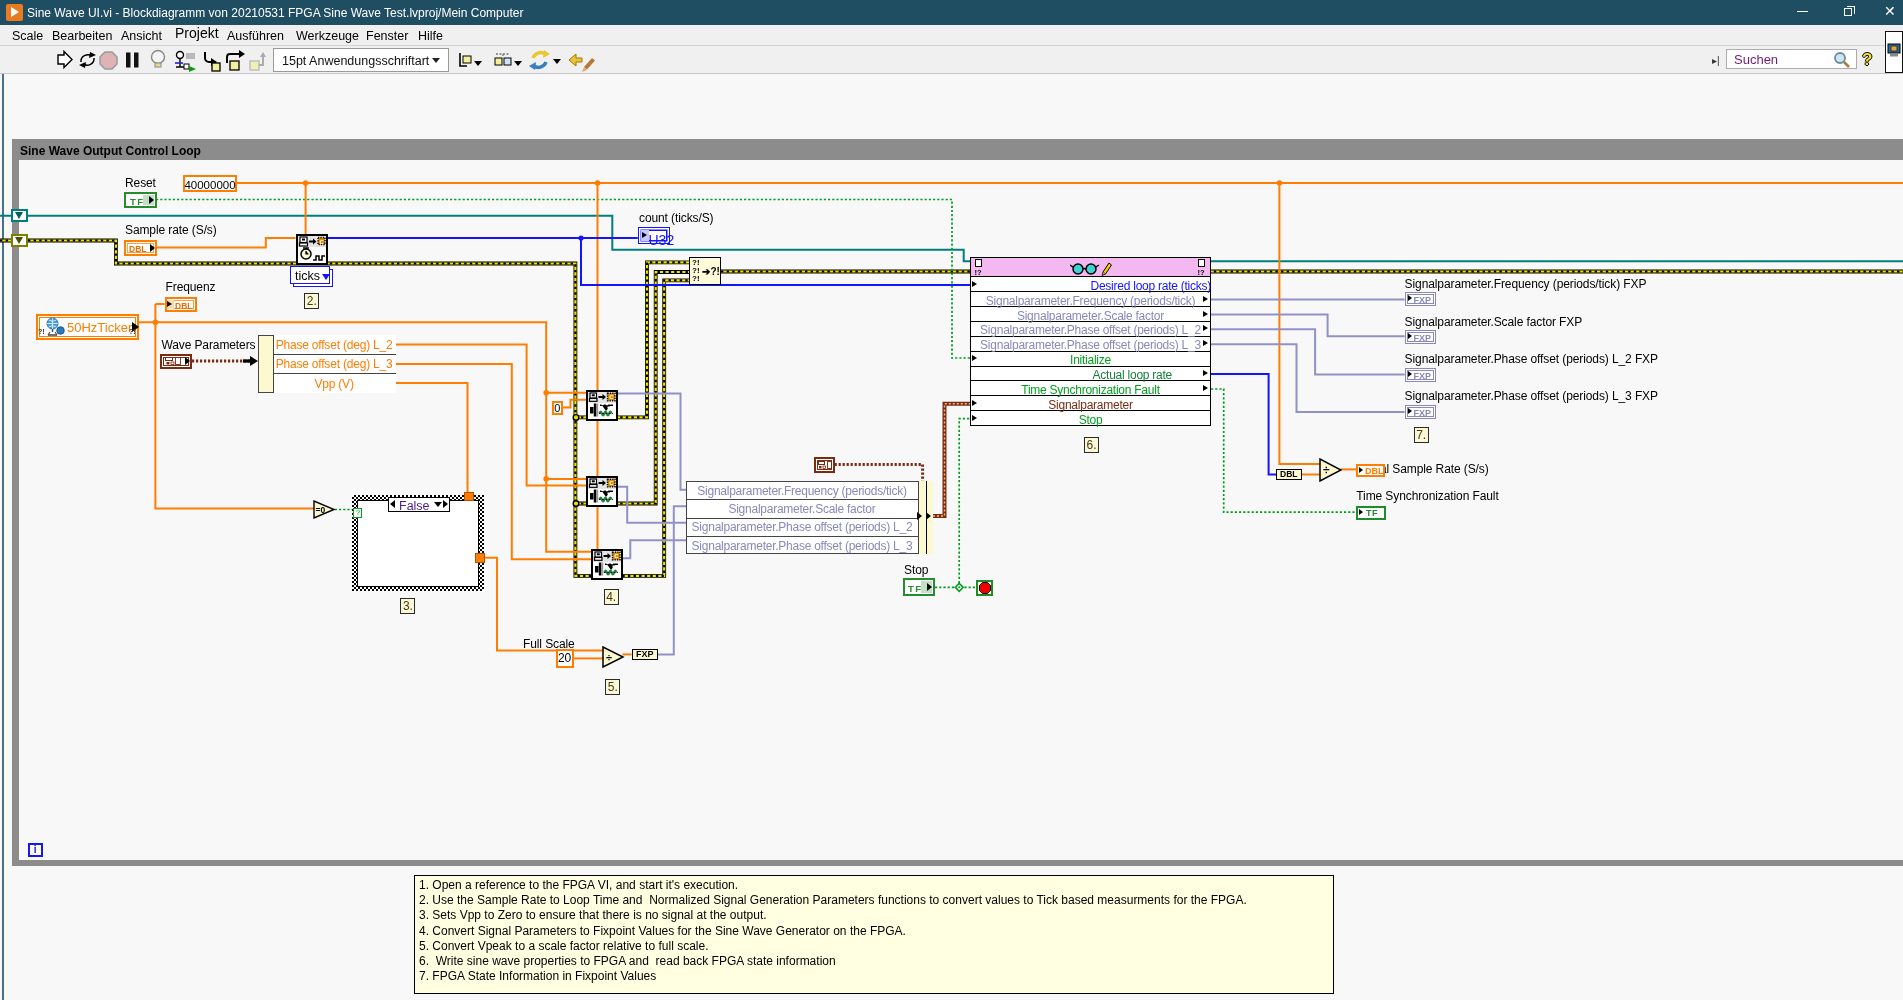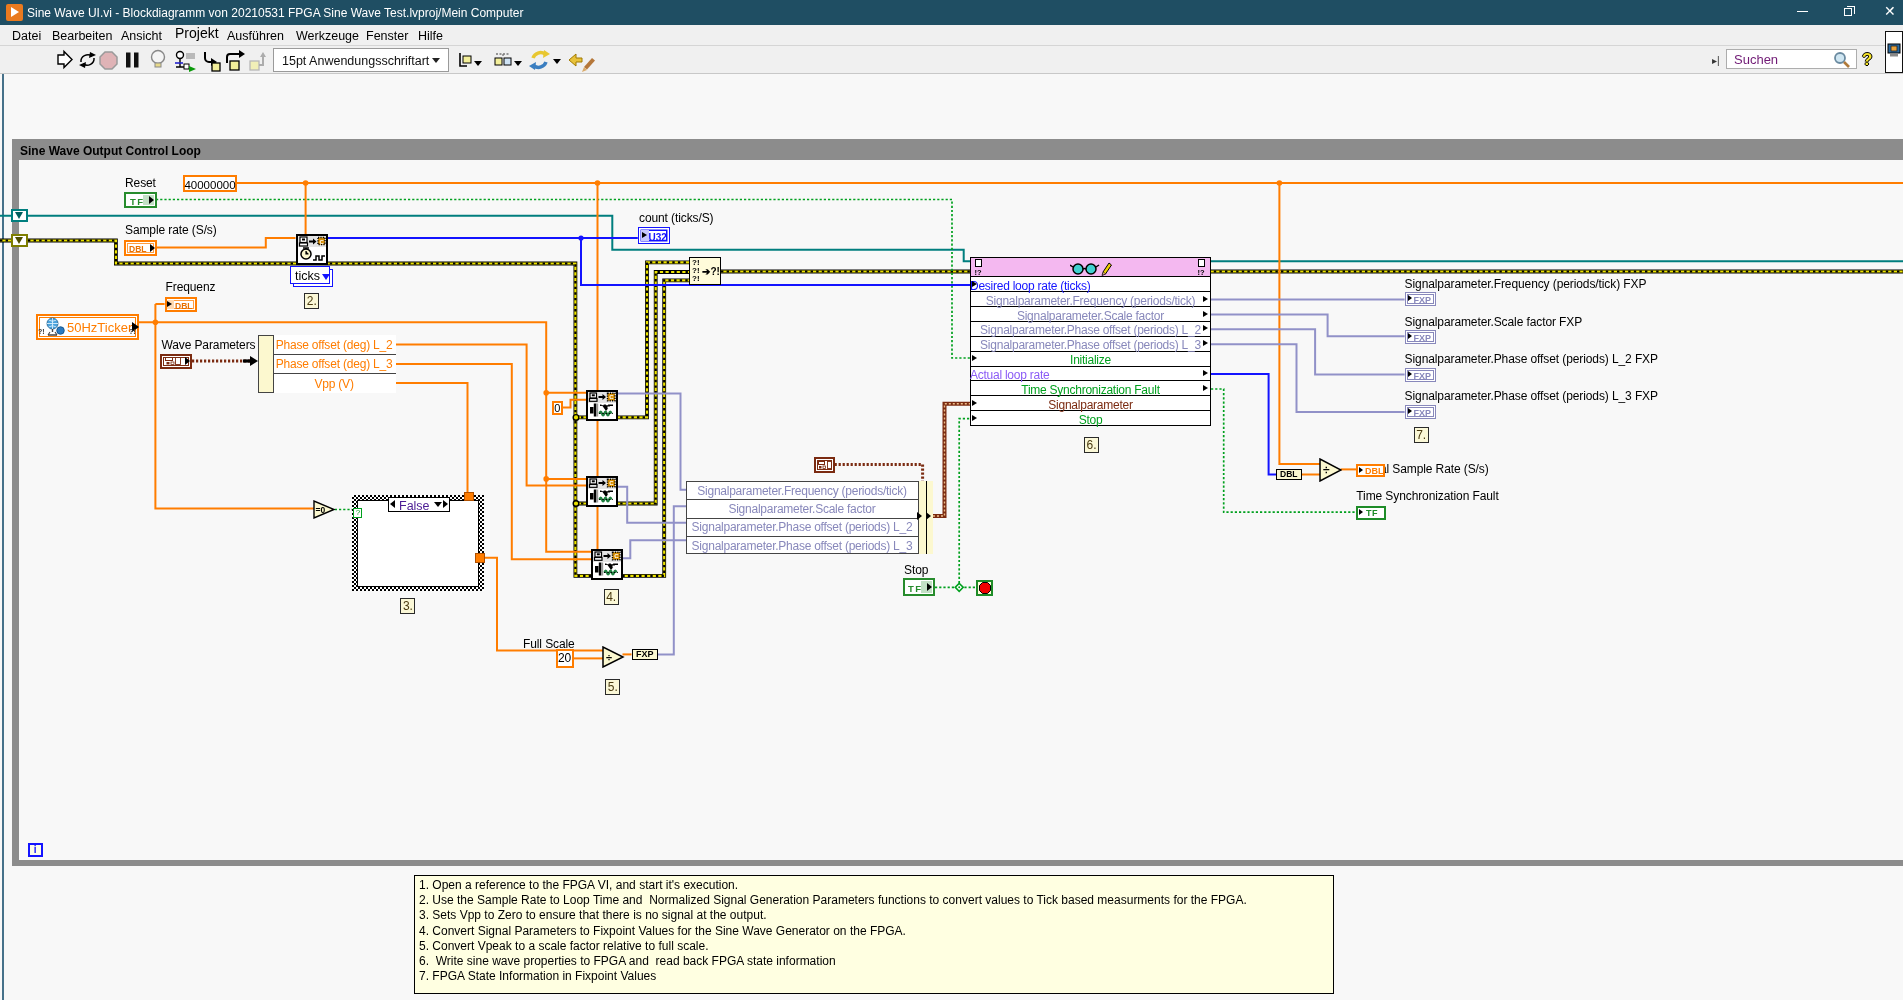--- a/index.html
+++ b/index.html
@@ -16,21 +16,21 @@
 <div class="ab" style="left:0;top:0;width:1903px;height:25px;background:#1f4e63"></div>
 <div class="ab" style="left:6px;top:4px;width:17px;height:17px;background:#e97a1f;border-radius:2px"></div>
 <div class="ab" style="left:11px;top:7px;width:0;height:0;border-top:5px solid transparent;border-bottom:5px solid transparent;border-left:8px solid #fff"></div>
 <div class="ab" style="left:27px;top:6px;font-size:12px;color:#fff">Sine Wave UI.vi - Blockdiagramm von 20210531 FPGA Sine Wave Test.lvproj/Mein Computer</div>
 <div class="ab" style="left:1797px;top:11px;width:11px;height:1px;background:#fff"></div>
 <div class="ab" style="left:1844px;top:8px;width:8px;height:8px;border:1px solid #fff"></div>
 <div class="ab" style="left:1847px;top:6px;width:8px;height:8px;border:1px solid #fff;border-bottom:none;border-left:none"></div>
 <div class="ab" style="left:1884px;top:5px;font-size:14px;color:#fff;line-height:12px">✕</div>
 
 <div class="ab" style="left:0;top:25px;width:1903px;height:21px;background:#f0f0f0;border-bottom:1px solid #d5d5d5"></div>
-<div class="ab" style="top:29px;left:12px;font-size:12.5px">Datei</div>
+<div class="ab" style="top:29px;left:12px;font-size:12.5px">Scale</div>
 <div class="ab" style="top:29px;left:52px;font-size:12.5px">Bearbeiten</div>
 <div class="ab" style="top:29px;left:121px;font-size:12.5px">Ansicht</div>
 <div class="ab" style="top:25px;left:175px;font-size:14px">Projekt</div>
 <div class="ab" style="top:29px;left:227px;font-size:12.5px">Ausführen</div>
 <div class="ab" style="top:29px;left:296px;font-size:12.5px">Werkzeuge</div>
 <div class="ab" style="top:29px;left:366px;font-size:12.5px">Fenster</div>
 <div class="ab" style="top:29px;left:418px;font-size:12.5px">Hilfe</div>
 
 <div class="ab" style="left:0;top:46px;width:1903px;height:28px;background:#f0f0f0;border-bottom:1px solid #c8c8c8"></div>
 <svg class="ab" style="left:0;top:46px" width="620" height="28" viewBox="0 0 620 28">
@@ -260,21 +260,21 @@
 <div class="ab" style="left:293px;top:269px;width:40px;height:18px;border:1.6px solid #1414ff;background:#fff"></div>
 <div class="ab" style="left:289.9px;top:266px;width:40px;height:18px;border:1.6px solid #1414ff;background:#fff"></div>
 <div class="ab" style="left:295px;top:269px;font-size:12.5px;color:#000">ticks</div>
 <div class="ab" style="left:321.5px;top:274px;width:0;height:0;border-left:4.5px solid transparent;border-right:4.5px solid transparent;border-top:6px solid #1414ff"></div>
 <div class="num" style="left:304.3px;top:293px;width:15px;height:16px">2.</div>
 
 <div class="lbl" style="left:639px;top:212px">count (ticks/S)</div>
 <div class="ab" style="left:637.8px;top:227px;width:32px;height:17px;background:#fff;border:1.6px solid #1414ff;box-shadow:inset 0 0 0 1.5px #fff,inset 0 0 0 3px #1414ff"></div>
 <div class="ab" style="left:641px;top:230px;width:8px;height:11px;background:#c8c8ff"></div>
 <div class="arr" style="left:641.5px;top:231.5px;border-top-width:3.5px;border-bottom-width:3.5px;border-left-width:5px"></div>
-<div class="ab" style="left:648.5px;top:232px;font-size:10px;font-weight:bold;color:#1414ff">U32</div>
+<div class="ab" style="left:648.5px;top:232px;font-size:14px;font-weight:normal;color:#1414ff">U32</div>
 
 <div class="lbl" style="left:165.5px;top:281px">Frequenz</div>
 <div class="ab" style="left:164.6px;top:297px;width:32px;height:15px;background:#fff;border:2px solid #ff7d00;box-shadow:inset 0 0 0 1px #fff,inset 0 0 0 2px #ff9d40"></div>
 <div class="ab" style="left:167px;top:299.5px;width:7px;height:9px;background:#ffd9b0"></div>
 <div class="arr" style="left:167px;top:300.5px;border-top-width:3.5px;border-bottom-width:3.5px;border-left-width:5px"></div>
 <div class="ab" style="left:175px;top:300.5px;font-size:8.5px;font-weight:bold;color:#e87000">DBL</div>
 
 <div class="ab" style="left:36px;top:314px;width:103px;height:26px;background:#fff;border:2px solid #ff7d00;box-shadow:inset 0 0 0 1px #fff,inset 0 0 0 2px #ff7d00"></div>
 <svg class="ab" style="left:44px;top:317px" width="22" height="20" viewBox="0 0 22 20">
  <circle cx="8.5" cy="6.5" r="5.5" fill="#4aa2dc" stroke="#1a5a8a" stroke-width="0.8"></circle>
@@ -433,39 +433,39 @@
 <circle cx="21" cy="9" r="5" fill="#40d0d0" stroke="#000" stroke-width="1.5"></circle>
 <path d="M13,9 a3,3 0 0 1 3,0 M3,7 l-3,-2 M26,7 l3,-2" stroke="#000" stroke-width="1.5" fill="none"></path>
 <path d="M33,12 l6,-9 2.5,2 -6,9 z" fill="#f0d000" stroke="#000" stroke-width="1"></path>
 <path d="M33,12 l-1,3.5 3.5,-1.5" fill="#e8b080" stroke="#000" stroke-width="0.8"></path>
 </svg>
 <div class="ab" style="left:974.5px;top:259px;width:7px;height:8px;background:#fff;border:1px solid #000"></div>
 <div class="ab" style="left:974.5px;top:267.5px;font-size:7.5px;font-weight:bold;color:#000">!?</div>
 <div class="ab" style="left:1197.5px;top:259px;width:7px;height:8px;background:#fff;border:1px solid #000"></div>
 <div class="ab" style="left:1197.5px;top:267.5px;font-size:7.5px;font-weight:bold;color:#000">!?</div>
 <div class="ab" style="left:970.0px;top:277.2px;width:241.0px;height:14.9px;border-bottom:1px solid #000"></div>
-<div class="ab" style="left:970.0px;top:278.7px;width:241.0px;text-align:left;font-size:12px;letter-spacing:-0.25px;color:#1414ff;white-space:nowrap">Desired loop rate (ticks)</div>
+<div class="ab" style="left:970.0px;top:278.7px;width:241.0px;text-align:right;font-size:12px;letter-spacing:-0.25px;color:#1414ff;white-space:nowrap">Desired loop rate (ticks)</div>
 <div class="arr" style="left:972.0px;top:280.7px;border-top-width:3.5px;border-bottom-width:3.5px;border-left-width:5px"></div>
 <div class="ab" style="left:970.0px;top:292.1px;width:241.0px;height:14.9px;border-bottom:1px solid #000"></div>
 <div class="ab" style="left:970.0px;top:293.6px;width:241.0px;text-align:center;font-size:12px;letter-spacing:-0.25px;color:#8888bb;white-space:nowrap">Signalparameter.Frequency (periods/tick)</div>
 <div class="arr" style="left:1203.0px;top:295.6px;border-top-width:3.5px;border-bottom-width:3.5px;border-left-width:5px"></div>
 <div class="ab" style="left:970.0px;top:307.0px;width:241.0px;height:14.9px;border-bottom:1px solid #000"></div>
 <div class="ab" style="left:970.0px;top:308.5px;width:241.0px;text-align:center;font-size:12px;letter-spacing:-0.25px;color:#8888bb;white-space:nowrap">Signalparameter.Scale factor</div>
 <div class="arr" style="left:1203.0px;top:310.5px;border-top-width:3.5px;border-bottom-width:3.5px;border-left-width:5px"></div>
 <div class="ab" style="left:970.0px;top:321.9px;width:241.0px;height:14.9px;border-bottom:1px solid #000"></div>
 <div class="ab" style="left:970.0px;top:323.4px;width:241.0px;text-align:center;font-size:12px;letter-spacing:-0.25px;color:#8888bb;white-space:nowrap">Signalparameter.Phase offset (periods) L_2</div>
 <div class="arr" style="left:1203.0px;top:325.4px;border-top-width:3.5px;border-bottom-width:3.5px;border-left-width:5px"></div>
 <div class="ab" style="left:970.0px;top:336.8px;width:241.0px;height:14.9px;border-bottom:1px solid #000"></div>
 <div class="ab" style="left:970.0px;top:338.3px;width:241.0px;text-align:center;font-size:12px;letter-spacing:-0.25px;color:#8888bb;white-space:nowrap">Signalparameter.Phase offset (periods) L_3</div>
 <div class="arr" style="left:1203.0px;top:340.3px;border-top-width:3.5px;border-bottom-width:3.5px;border-left-width:5px"></div>
 <div class="ab" style="left:970.0px;top:351.7px;width:241.0px;height:14.9px;border-bottom:1px solid #000"></div>
 <div class="ab" style="left:970.0px;top:353.2px;width:241.0px;text-align:center;font-size:12px;letter-spacing:-0.25px;color:#00a01e;white-space:nowrap">Initialize</div>
 <div class="arr" style="left:972.0px;top:355.2px;border-top-width:3.5px;border-bottom-width:3.5px;border-left-width:5px"></div>
 <div class="ab" style="left:970.0px;top:366.6px;width:241.0px;height:14.9px;border-bottom:1px solid #000"></div>
-<div class="ab" style="left:970.0px;top:368.1px;width:202px;text-align:left;font-size:12px;letter-spacing:-0.25px;color:#8b5cf6;white-space:nowrap">Actual loop rate</div>
+<div class="ab" style="left:970.0px;top:368.1px;width:202px;text-align:right;font-size:12px;letter-spacing:-0.25px;color:#15803d;white-space:nowrap">Actual loop rate</div>
 <div class="arr" style="left:1203.0px;top:370.1px;border-top-width:3.5px;border-bottom-width:3.5px;border-left-width:5px"></div>
 <div class="ab" style="left:970.0px;top:381.5px;width:241.0px;height:14.9px;border-bottom:1px solid #000"></div>
 <div class="ab" style="left:970.0px;top:383.0px;width:241.0px;text-align:center;font-size:12px;letter-spacing:-0.25px;color:#00a01e;white-space:nowrap">Time Synchronization Fault</div>
 <div class="arr" style="left:1203.0px;top:385.0px;border-top-width:3.5px;border-bottom-width:3.5px;border-left-width:5px"></div>
 <div class="ab" style="left:970.0px;top:396.4px;width:241.0px;height:14.9px;border-bottom:1px solid #000"></div>
 <div class="ab" style="left:970.0px;top:397.9px;width:241.0px;text-align:center;font-size:12px;letter-spacing:-0.25px;color:#7b2b11;white-space:nowrap">Signalparameter</div>
 <div class="arr" style="left:972.0px;top:399.9px;border-top-width:3.5px;border-bottom-width:3.5px;border-left-width:5px"></div>
 <div class="ab" style="left:970.0px;top:411.3px;width:241.0px;height:14.9px;border-bottom:1px solid #000"></div>
 <div class="ab" style="left:970.0px;top:412.8px;width:241.0px;text-align:center;font-size:12px;letter-spacing:-0.25px;color:#00a01e;white-space:nowrap">Stop</div>
 <div class="arr" style="left:972.0px;top:414.8px;border-top-width:3.5px;border-bottom-width:3.5px;border-left-width:5px"></div>

